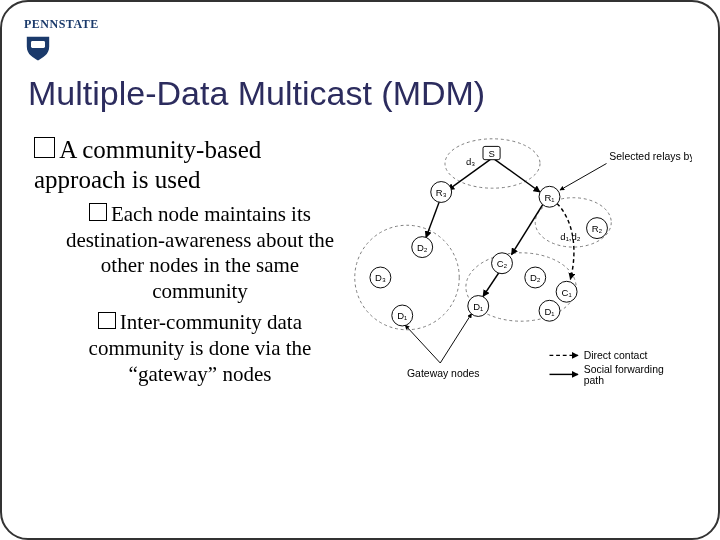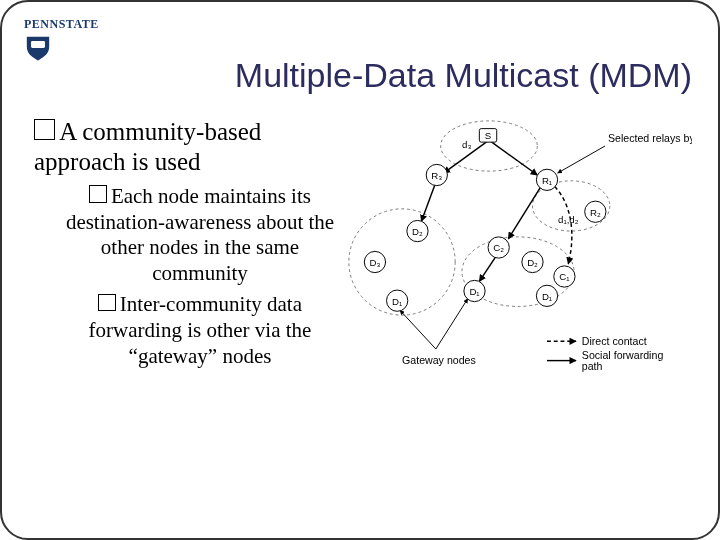--- a/index.html
+++ b/index.html
@@ -2,49 +2,49 @@
 <html><head>
 <meta charset="utf-8">
 <style>
   * { box-sizing: border-box; margin: 0; padding: 0; }
   html, body { width: 720px; height: 540px; font-family: "Times New Roman", Times, serif; background: #fff; }
   .slide {
     position: relative;
     width: 720px; height: 540px;
     border: 2px solid #333;
     border-radius: 28px;
-    padding: 14px 26px 26px 26px;
+    padding: 32px 26px 26px 26px;
     overflow: hidden;
   }
   .logo {
     position: absolute;
     top: 12px; left: 22px;
     width: 90px;
   }
   .logo .wordmark {
     font-family: Georgia, "Times New Roman", serif;
     font-weight: 700;
     font-size: 12px;
     letter-spacing: 0.5px;
     color: #1b3a6b;
   }
   .logo svg { display: block; margin-top: 2px; }
   .title {
-    text-align: right;
+    text-align: left;
     font-size: 34px;
     color: #2c2c5e;
     margin-top: 40px;
     margin-bottom: 22px;
     font-family: Arial, Helvetica, sans-serif;
     font-weight: 400;
   }
   .content {
     display: flex;
     flex-direction: row;
-    gap: 0;
+    gap: 6px;
     padding-left: 6px;
   }
   .textcol { width: 310px; }
   .bullet-main {
     font-size: 25px;
     line-height: 1.18;
     color: #000;
     margin-bottom: 8px;
   }
   .bullet-main .glyph, .bullet-sub .glyph {
@@ -84,21 +84,21 @@
 
   <div class="content">
     <div class="textcol">
       <p class="bullet-main">
         <span class="glyph"></span><span>A community-based approach is used</span>
       </p>
       <p class="bullet-sub">
         <span class="glyph"></span><span>Each node maintains its destination-awareness about the other nodes in the same community</span>
       </p>
       <p class="bullet-sub">
-        <span class="glyph"></span><span>Inter-community data forwarding is other via the “gateway” nodes</span>
+        <span class="glyph"></span><span>Inter-community data community is done via the “gateway” nodes</span>
       </p>
     </div>
 
     <div class="figcol">
       <svg viewBox="0 0 360 300">
         <defs>
           <marker id="arrow" viewBox="0 0 10 10" refX="9" refY="5" markerWidth="5" markerHeight="5" orient="auto-start-reverse">
             <path d="M 0 0 L 10 5 L 0 10 z" fill="#000"></path>
           </marker>
         </defs>

